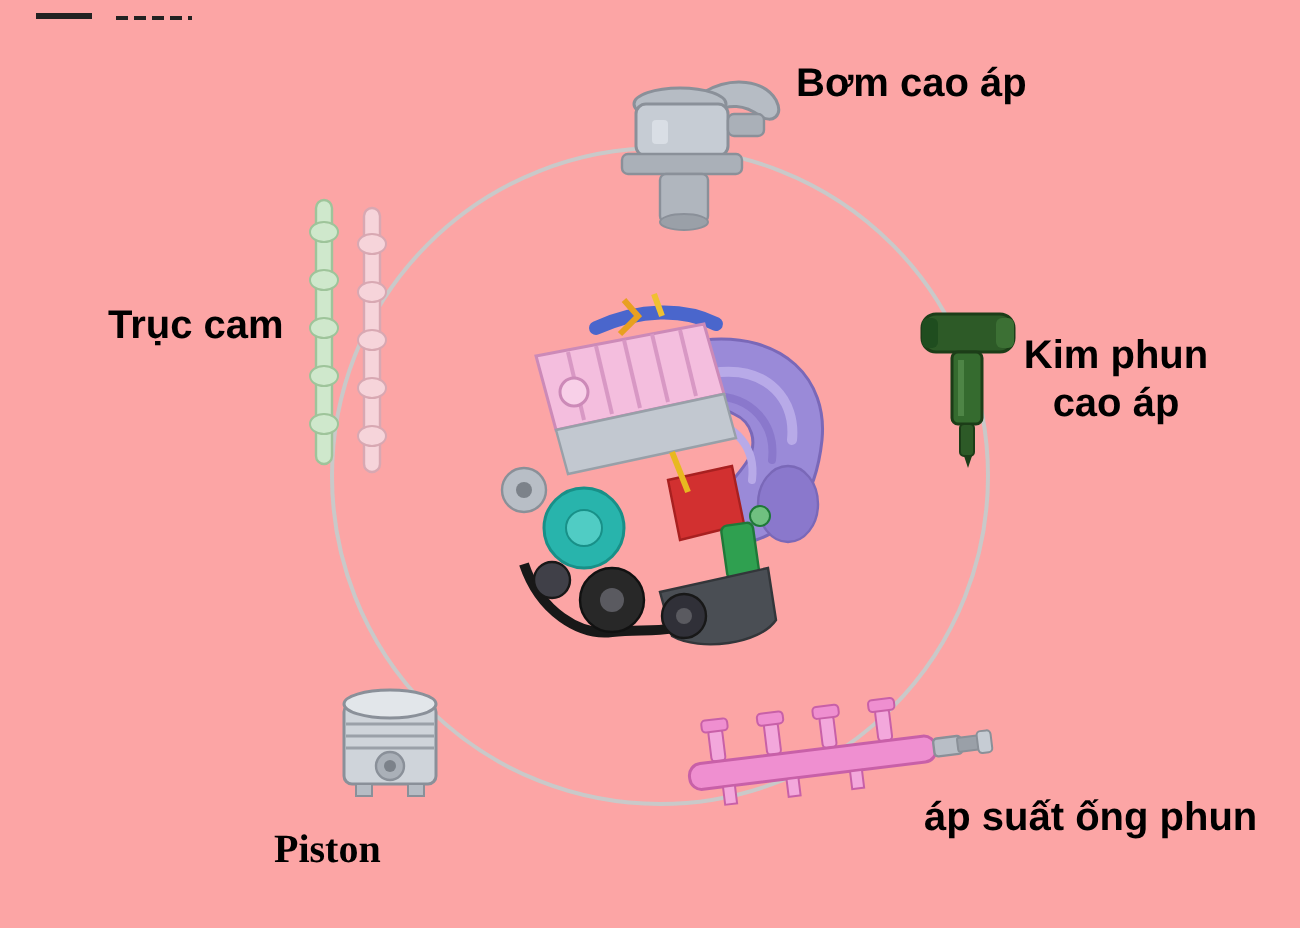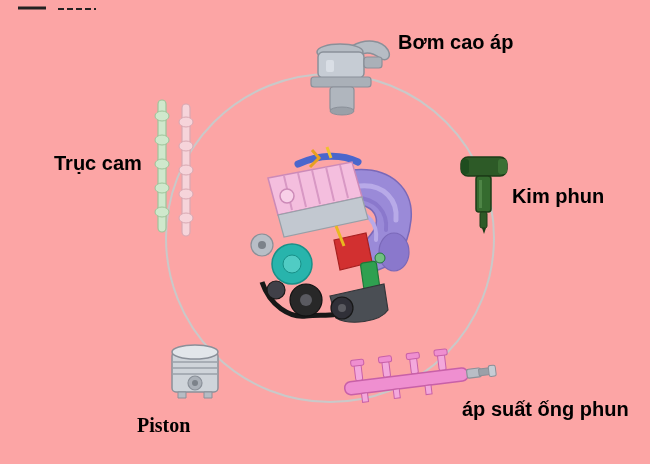--- a/index.html
+++ b/index.html
@@ -12,21 +12,21 @@
   }
   #scene{position:absolute;left:0;top:0;}
   .label{
     position:absolute;
     color:#000;
     font-weight:bold;
     font-size:20px;
     line-height:1.2;
     white-space:nowrap;
   }
-  .label.center{text-align:center;margin-top:18px;}
+  .label.center{text-align:center;}
 </style>
 </head>
 <body>
 
 <div id="canvas">
 
   <svg id="scene" width="650" height="470" viewBox="0 0 650 470">
 
     <g>
       <line x1="18" y1="8" x2="46" y2="8" stroke="#222" stroke-width="3"></line>
@@ -149,20 +149,21 @@
       <circle cx="342" cy="308" r="4" fill="#5a5a60"></circle>
     </g>
   </svg>
 
   <div class="label" style="left:398px;top:30px;">Bơm cao áp</div>
 
   <div class="label" style="left:54px;top:151px;">Trục cam</div>
 
   <div class="label center" style="left:506px;top:166px;width:104px;">
     <div>Kim phun</div>
+    <div>cao áp</div>
   </div>
 
   <div class="label" style="left:462px;top:397px;">
     <div>áp suất ống phun</div>
   </div>
 
   <div class="label" style="left:137px;top:413px;font-family:Liberation Serif, serif;">Piston</div>
 
 </div>
 

